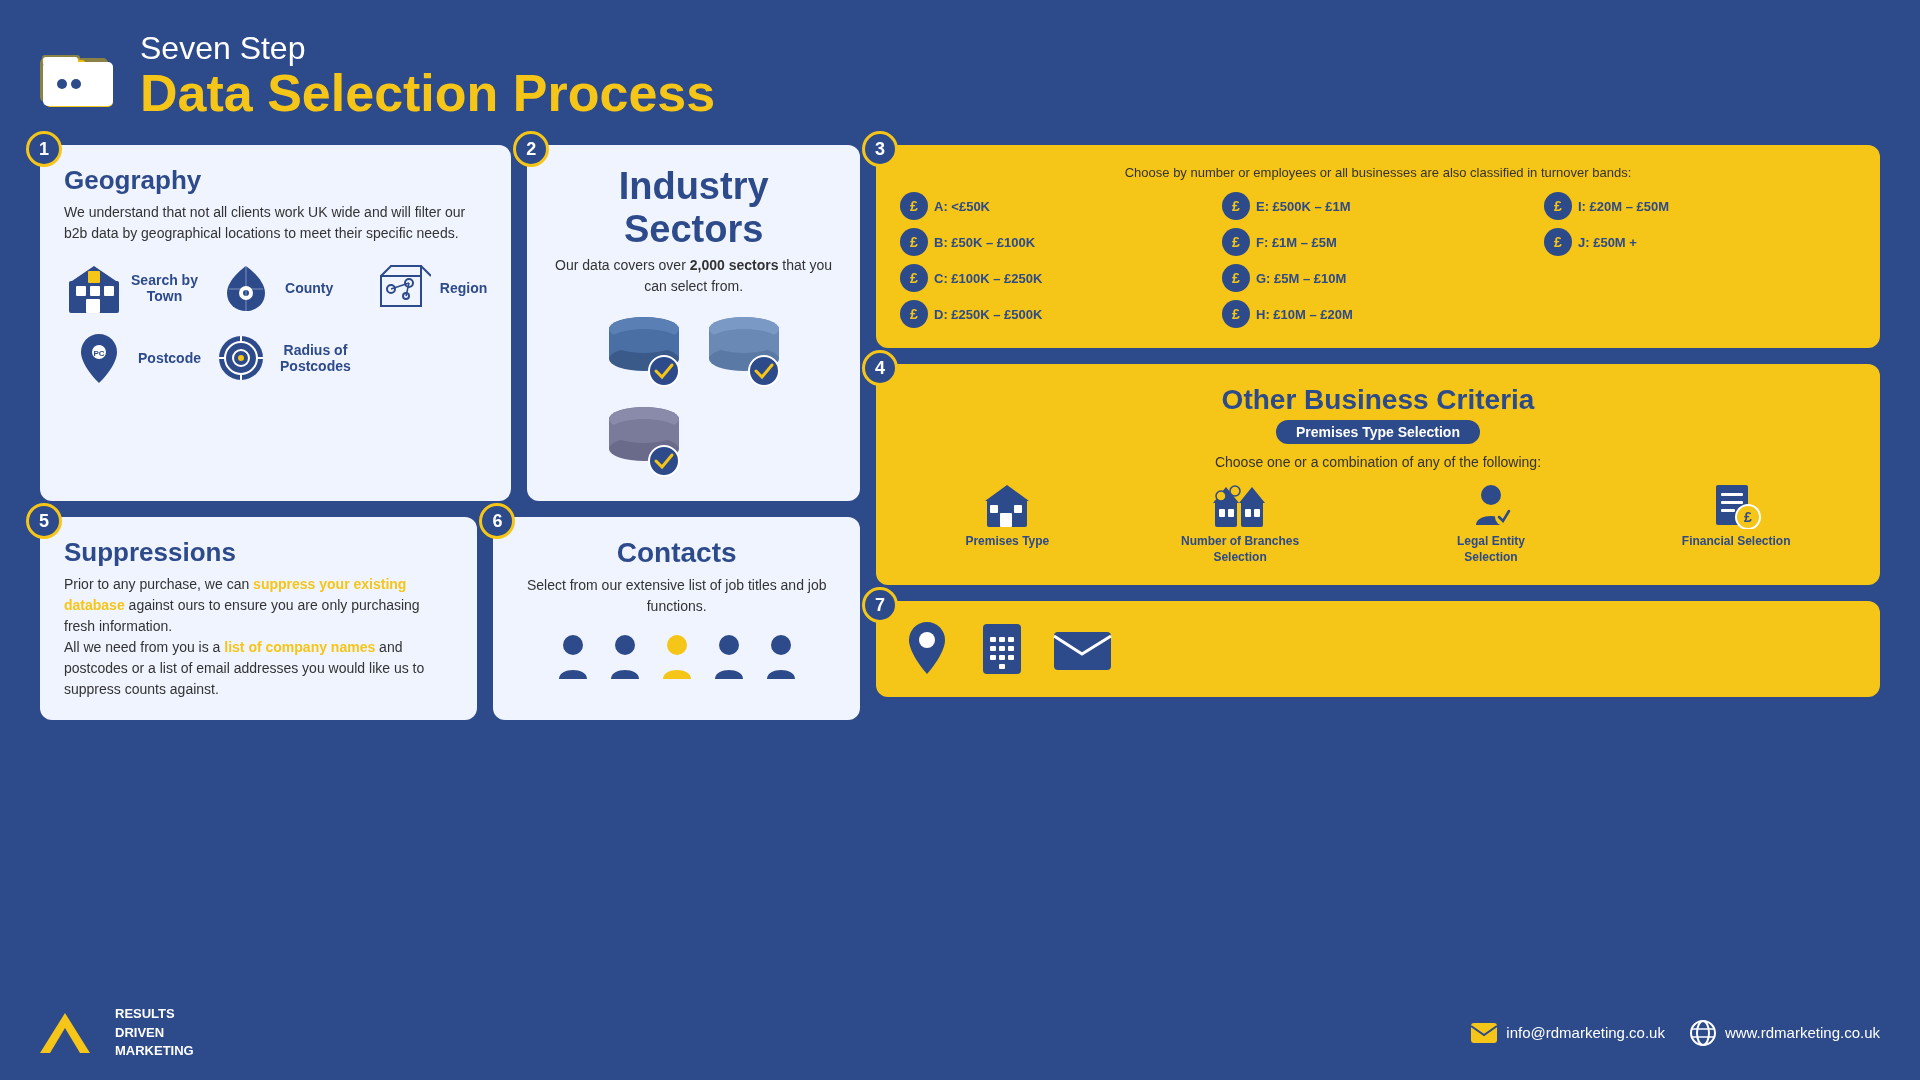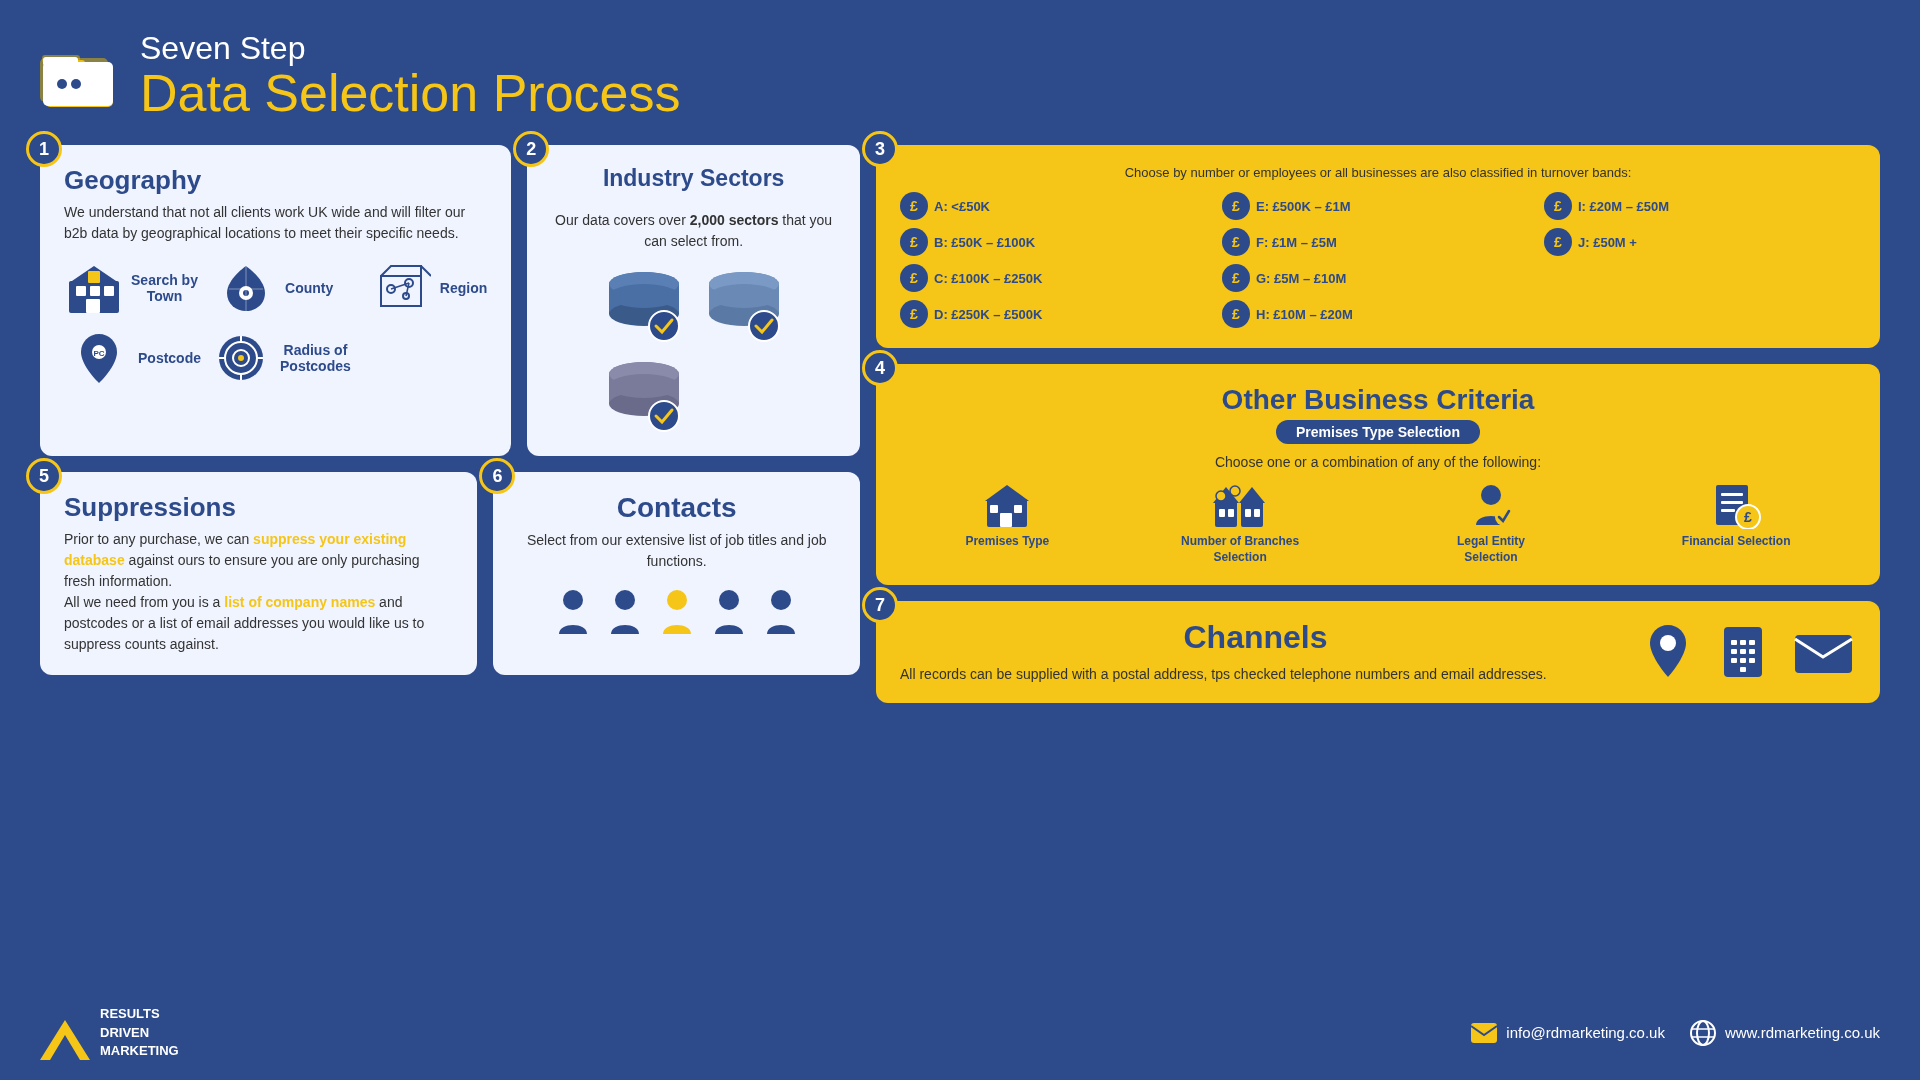--- a/index.html
+++ b/index.html
@@ -43,21 +43,21 @@
 
     .header-subtitle {
       font-size: 32px;
       color: #ffffff;
       font-weight: 400;
     }
 
     .header-title {
       font-size: 52px;
       color: #f5c518;
-      font-weight: 400;
+      font-weight: 700;
       line-height: 1;
     }
 
     
     .content {
       display: flex;
       gap: 16px;
       flex: 1;
     }
 
@@ -320,22 +320,22 @@
     
     .footer {
       display: flex;
       justify-content: space-between;
       align-items: center;
       padding-top: 6px;
     }
 
     .footer-logo {
       display: flex;
-      align-items: flex-end;
-      gap: 10px;
+      align-items: center;
+      gap: 25px;
     }
 
     .footer-logo-text {
       color: white;
       font-size: 13px;
       font-weight: 700;
       line-height: 1.4;
     }
 
     .footer-contact {
@@ -464,21 +464,21 @@
                 </svg>
               </div>
               <span class="geo-label">Radius of Postcodes</span>
             </div>
           </div>
         </div>
 
         <div class="card industry-card">
           <div class="step-badge">2</div>
           <div class="industry-inner">
-            <div class="card-title" style="text-align:right; font-size:23px; margin-bottom:18px;">Industry Sectors</div>
+            <div class="card-title" style="text-align:center; font-size:38px; margin-bottom:4px;">Industry Sectors</div>
             <p class="card-text" style="text-align:center;">
               Our data covers over <strong>2,000 sectors</strong> that you can select from.
             </p>
             <div style="display:grid; grid-template-columns: 1fr 1fr; gap:10px; margin-top:14px;">
 
               <svg width="90" height="80" viewBox="0 0 90 80">
                 <ellipse cx="45" cy="18" rx="35" ry="12" fill="#4a6fa5"></ellipse>
                 <rect x="10" y="18" width="70" height="30" fill="#4a6fa5"></rect>
                 <ellipse cx="45" cy="48" rx="35" ry="12" fill="#3a5a8a"></ellipse>
                 <ellipse cx="45" cy="18" rx="35" ry="12" fill="#5a7fb5"></ellipse>
@@ -679,24 +679,20 @@
               </svg>
             </div>
             <span class="obc-label">Financial Selection</span>
           </div>
         </div>
       </div>
 
       <div class="card-yellow" style="padding: 18px 24px;">
         <div class="step-badge">7</div>
         <div class="channels-inner">
-          <div class="channels-text-area">
-            <div class="card-title" style="font-size:32px; margin-bottom:8px;">Channels</div>
-            <p class="card-text">All records can be supplied with a postal address, tps checked telephone numbers and email addresses.</p>
-          </div>
           <div class="channels-icons">
 
             <svg width="55" height="60" viewBox="0 0 55 60">
               <path d="M27 3 C17 3 9 11 9 21 C9 35 27 55 27 55 C27 55 45 35 45 21 C45 11 37 3 27 3Z" fill="#2d4a8a"></path>
               <circle cx="27" cy="21" r="8" fill="white"></circle>
             </svg>
 
             <svg width="55" height="60" viewBox="0 0 55 60">
               <rect x="8" y="5" width="38" height="50" rx="4" fill="#2d4a8a"></rect>
 

